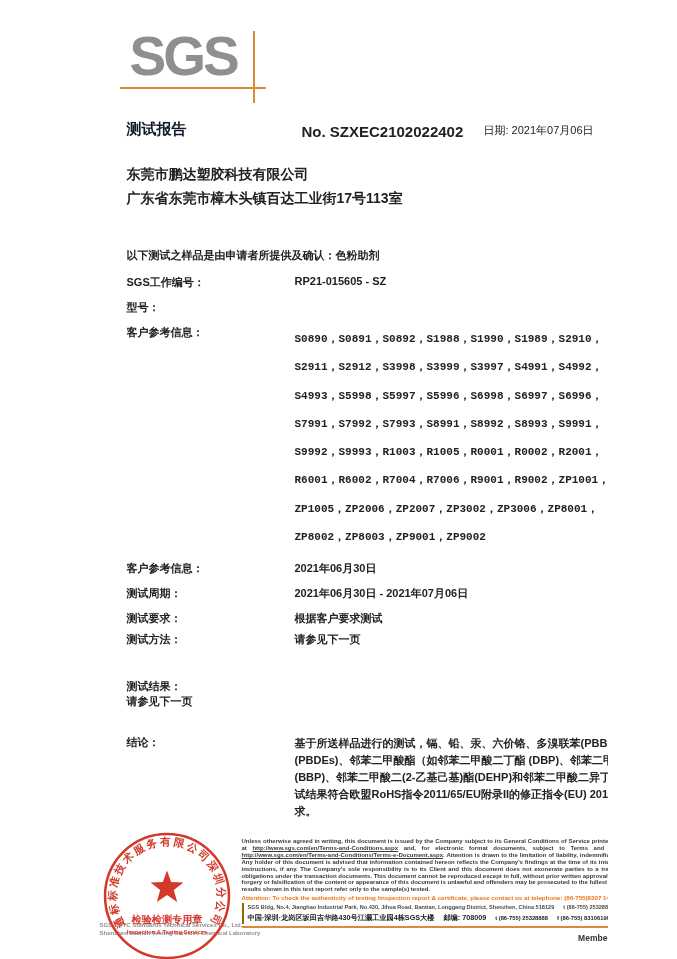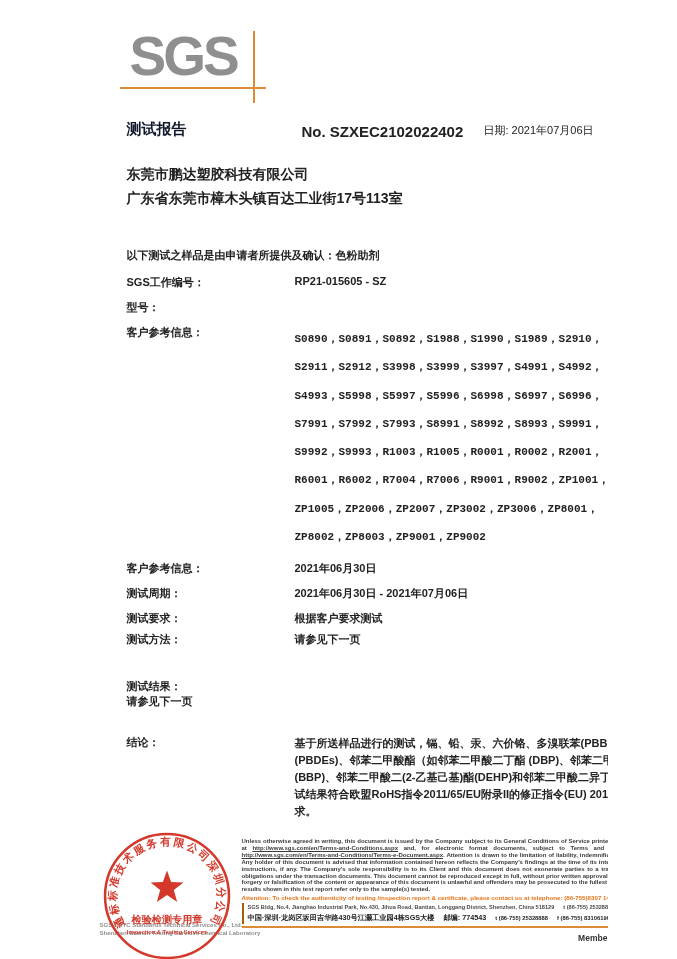--- a/index.html
+++ b/index.html
@@ -169,21 +169,21 @@
 
     <div class="address-block">
       <div class="addr-en">
         <span>SGS Bldg, No.4, Jianghao Industrial Park, No.430, Jihua Road, Bantian, Longgang District, Shenzhen, China  518129</span>
         <span>t (86-755) 25328888</span>
         <span>f (86-755) 83106190</span>
         <span>www.sgsgroup.com.cn</span>
       </div>
       <div class="addr-cn">
         <span>中国·深圳·龙岗区坂田吉华路430号江灏工业园4栋SGS大楼</span>
-        <span>邮编: 774543</span>
+        <span>邮编: 708009</span>
         <span class="sm">t (86-755) 25328888</span>
         <span class="sm">f (86-755) 83106190</span>
         <span class="sm">e sgs.china@sgs.com</span>
       </div>
     </div>
 
     <div class="footer-rule"></div>
 
     <div class="member-line">Member of the SGS Group (SGS SA)</div>
   </div>

